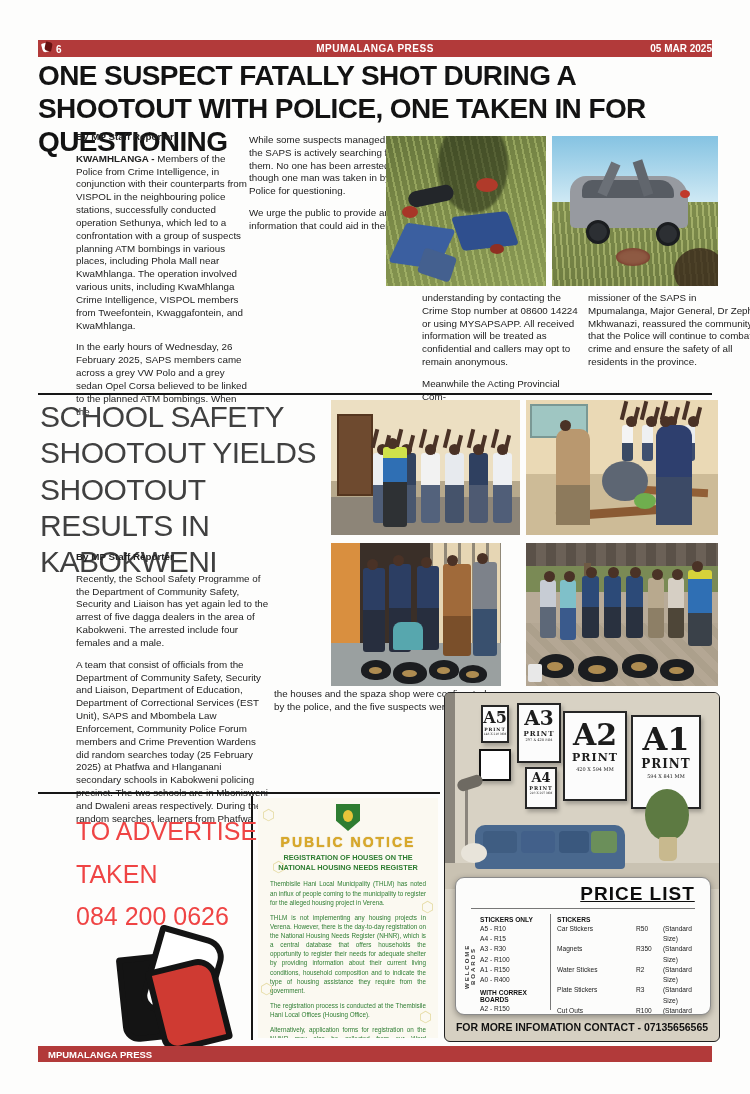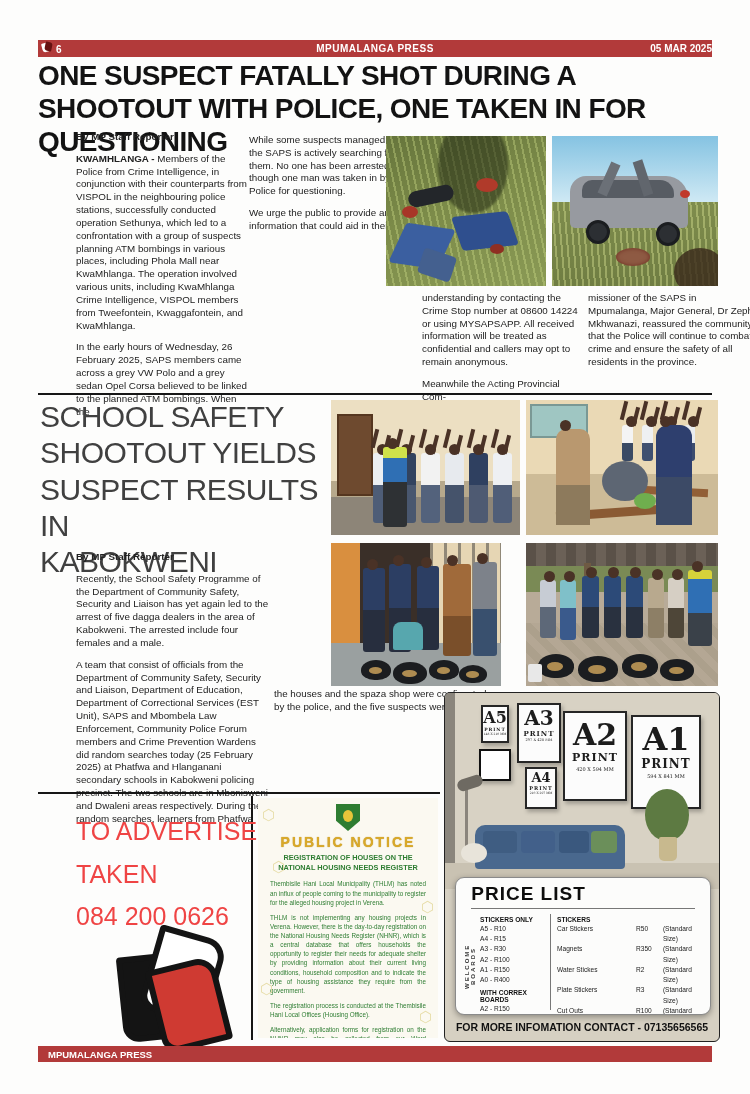--- a/index.html
+++ b/index.html
@@ -58,22 +58,22 @@
 
   .pricead{position:absolute;border:1px solid #222;border-radius:6px;background:#d6d0c2;overflow:hidden;}
   .frame{position:absolute;background:#fcfcfc;border:2px solid #262626;box-shadow:2px 3px 4px rgba(0,0,0,.25);
          text-align:center;font-family:"DejaVu Serif",serif;color:#1c1c1c;overflow:hidden;}
   .frame .fl{display:block;font-weight:bold;}
   .frame .fp{display:block;font-weight:bold;letter-spacing:1px;}
   .frame .fs{display:block;}
 
   .pcard{position:absolute;background:#fcfcfb;border:1px solid #8a8a8a;border-radius:9px;
          box-shadow:0 2px 6px rgba(0,0,0,.35);overflow:hidden;}
-  .pl-title{text-align:left;font-size:19px;font-weight:800;letter-spacing:1px;margin:5px 0 2px;color:#0d0d0d;
-            border-bottom:1px solid #777;padding-bottom:3px;width:88%;margin-left:6%;}
+  .pl-title{text-align:right;font-size:19px;font-weight:800;letter-spacing:1px;margin:5px 0 2px;color:#0d0d0d;
+            border-bottom:1px solid #777;padding-bottom:3px;width:88%;margin-left:6%;text-decoration:underline;}
   .pl-cols{position:absolute;left:24px;right:6px;top:36px;bottom:4px;display:flex;}
   .pl-left{width:74px;border-right:1px solid #777;padding-right:4px;}
   .pl-right{flex:1;padding-left:6px;}
   .pl-h{font-size:6.6px;font-weight:800;margin:2px 0 1px;color:#111;}
   .pl-i{font-size:6.6px;line-height:1.55;color:#222;}
   .prow{display:flex;font-size:6.6px;line-height:1.55;color:#222;}
   .prow .nm{width:88px;}
   .prow .pr{width:30px;}
   .sidev{position:absolute;left:8px;top:50px;bottom:10px;writing-mode:vertical-rl;transform:rotate(180deg);
          font-size:6px;letter-spacing:2px;color:#333;font-weight:bold;text-align:center;}
@@ -141,21 +141,21 @@
   </div>
   <div class="abs bodytxt" style="left:552px;top:292px;width:166px;">
     <p>missioner of the SAPS in Mpumalanga, Major General, Dr Zeph Mkhwanazi, reassured the community that the Police will continue to combat crime and ensure the safety of all residents in the province.</p>
   </div>
 
   <div class="rule" style="left:38px;top:393px;width:674px;height:2px;"></div>
 
   <div class="headline2">
     <div>SCHOOL SAFETY</div>
     <div>SHOOTOUT YIELDS</div>
-    <div>SUSPECT RESULTS IN</div>
+    <div>SHOOTOUT RESULTS IN</div>
     <div>KABOKWENI</div>
   </div>
 
   <div class="ph" style="left:331px;top:400px;width:189px;height:135px;
        background:linear-gradient(#ecdfc2 0 60%,#b7a98c 60% 72%,#8d8578 72%);">
     <div class="s" style="left:6px;top:14px;width:32px;height:78px;background:#6e4a2f;border:2px solid #55361f;"></div>
     <div class="stu arms" style="left:42px;background:linear-gradient(#eceff2 0 46%,#4e5d77 46%);"></div>
     <div class="stu arms" style="left:66px;background:linear-gradient(#32435f 0 46%,#49576f 46%);"></div>
     <div class="stu arms" style="left:90px;background:linear-gradient(#f2f2f2 0 46%,#53627c 46%);"></div>
     <div class="stu arms" style="left:114px;background:linear-gradient(#e7eaee 0 46%,#45536b 46%);"></div>

